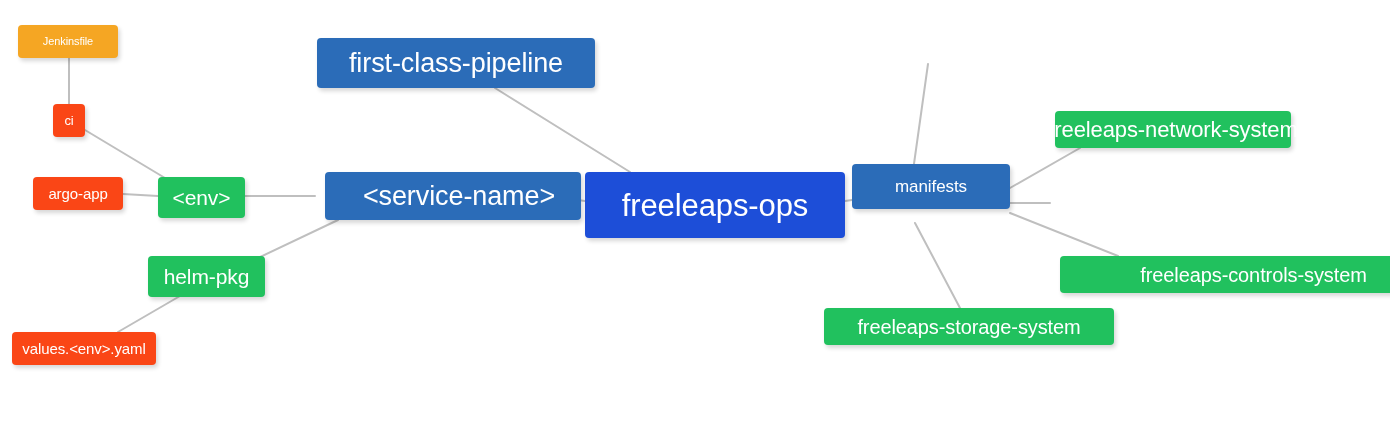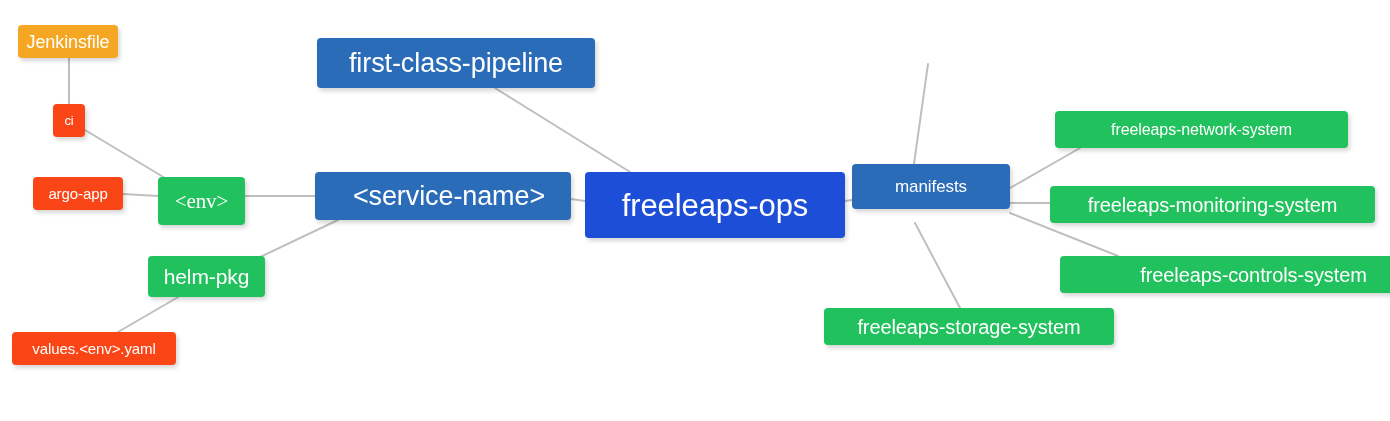--- a/index.html
+++ b/index.html
@@ -60,27 +60,26 @@
       <line x1="118" y1="332" x2="180" y2="296" stroke="#bfbfbf" stroke-width="2" stroke-linecap="round"></line>
       <line x1="495" y1="88" x2="630" y2="172" stroke="#bfbfbf" stroke-width="2" stroke-linecap="round"></line>
       <line x1="571" y1="199" x2="585" y2="201" stroke="#bfbfbf" stroke-width="2" stroke-linecap="round"></line>
       <line x1="845" y1="201" x2="852" y2="200" stroke="#bfbfbf" stroke-width="2" stroke-linecap="round"></line>
       <line x1="912" y1="178" x2="928" y2="64" stroke="#bfbfbf" stroke-width="2" stroke-linecap="round"></line>
       <line x1="1010" y1="188" x2="1080" y2="148" stroke="#bfbfbf" stroke-width="2" stroke-linecap="round"></line>
       <line x1="1010" y1="203" x2="1050" y2="203" stroke="#bfbfbf" stroke-width="2" stroke-linecap="round"></line>
       <line x1="1010" y1="213" x2="1118" y2="256" stroke="#bfbfbf" stroke-width="2" stroke-linecap="round"></line>
       <line x1="915" y1="223" x2="960" y2="308" stroke="#bfbfbf" stroke-width="2" stroke-linecap="round"></line>
     </svg>
-<div class="node node-orange" style="left: 18px; top: 25px; width: 100px; height: 33px; font-size: 18px; text-align: center;">Jenkinsfile</div>
+<div class="node node-orange" style="left: 18px; top: 25px; width: 100px; height: 33px; font-size: 11px; text-align: center;">Jenkinsfile</div>
     <div class="node node-red" style="left: 53px; top: 104px; width: 32px; height: 33px; font-size: 13px; text-align: center;">ci</div>
     <div class="node node-red" style="left: 33px; top: 177px; width: 90px; height: 33px; font-size: 15px;">argo-app</div>
-    <div class="node node-green" style="left: 158px; top: 177px; width: 87px; height: 48px; font-size: 21px; font-family: Liberation Serif, serif;">&lt;env&gt;</div>
+    <div class="node node-green" style="left: 158px; top: 177px; width: 87px; height: 41px; font-size: 21px;">&lt;env&gt;</div>
     <div class="node node-green" style="left: 148px; top: 256px; width: 117px; height: 41px; font-size: 21px;">helm-pkg</div>
-    <div class="node node-red" style="left: 12px; top: 332px; width: 164px; height: 33px; font-size: 15px;">values.&lt;env&gt;.yaml</div>
+    <div class="node node-red" style="left: 12px; top: 332px; width: 144px; height: 33px; font-size: 15px;">values.&lt;env&gt;.yaml</div>
     <div class="node node-blue" style="left: 317px; top: 38px; width: 278px; height: 50px; font-size: 27px;">first-class-pipeline</div>
-    <div class="node node-blue" style="left: 315px; top: 172px; width: 256px; height: 48px; font-size: 27px; padding-left: 12px;">&lt;service-name&gt;</div>
+    <div class="node node-blue" style="left: 325px; top: 172px; width: 256px; height: 48px; font-size: 27px; padding-left: 12px;">&lt;service-name&gt;</div>
     <div class="node node-root" style="left: 585px; top: 172px; width: 260px; height: 66px; font-size: 31px;">freeleaps-ops</div>
     <div class="node node-blue" style="left: 852px; top: 164px; width: 158px; height: 45px; font-size: 17px;">manifests</div>
-    <div class="node node-green" style="left: 1055px; top: 111px; width: 293px; height: 37px; font-size: 16px;">freeleaps-network-system</div>
-    <div class="node node-green" style="left: 1050px; top: 186px; width: 325px; height: 37px; font-size: 20px;">freeleaps-monitoring-system</div>
+    <div class="node node-green" style="left: 1055px; top: 111px; width: 236px; height: 37px; font-size: 22px;">freeleaps-network-system</div>
     <div class="node node-green" style="left: 1060px; top: 256px; width: 344px; height: 37px; font-size: 20px; padding-left: 43px;">freeleaps-controls-system</div>
     <div class="node node-green" style="left: 815px; top: 308px; width: 290px; height: 37px; font-size: 20px; margin-left: 9px;">freeleaps-storage-system</div>
   </div>
 
 </body></html>

